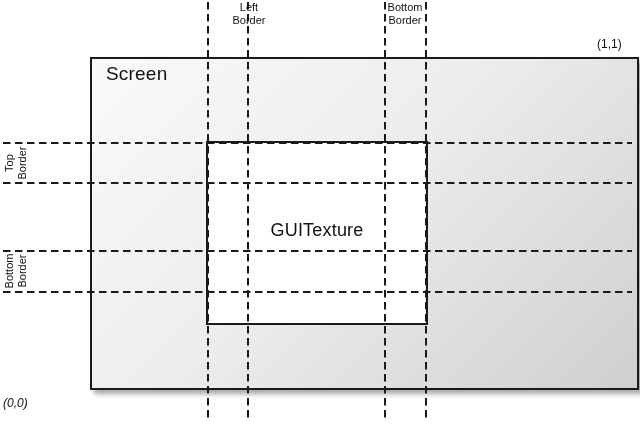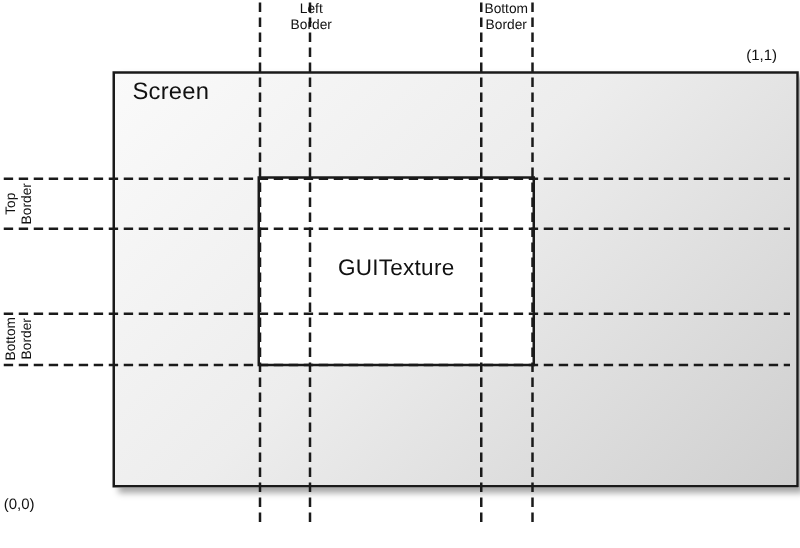--- a/index.html
+++ b/index.html
@@ -25,21 +25,21 @@
   }
   .screen-label {
     position: absolute;
     left: 14px; top: 4px;
     font-size: 19px;
     letter-spacing: 0.2px;
   }
   .texture-rect {
     position: absolute;
     left: 206px; top: 141px;
-    width: 222px; height: 152px;
+    width: 222px; height: 184px;
     box-sizing: border-box;
     border: 2px solid #1a1a1a;
     background: #ffffff;
     z-index: 2;
     display: flex;
     align-items: center;
     justify-content: center;
   }
   .texture-label {
     font-size: 18px;
@@ -74,21 +74,21 @@
     white-space: nowrap;
   }
   .hlabel.top-border    { left: 16px; top: 163px; }
   .hlabel.bottom-border { left: 16px; top: 271px; }
   .coord {
     position: absolute;
     font-size: 12px;
     z-index: 4;
     white-space: nowrap;
   }
-  .coord.origin { left: 3px;  top: 396px; }
+  .coord.origin { left: 3px;  top: 396px; font-style: italic; }
   .coord.unit   { left: 597px; top: 37px; }
 </style>
 </head>
 <body>
 
 <div class="stage">
 
   <div class="screen-rect">
     <span class="screen-label">Screen</span>
   </div>

